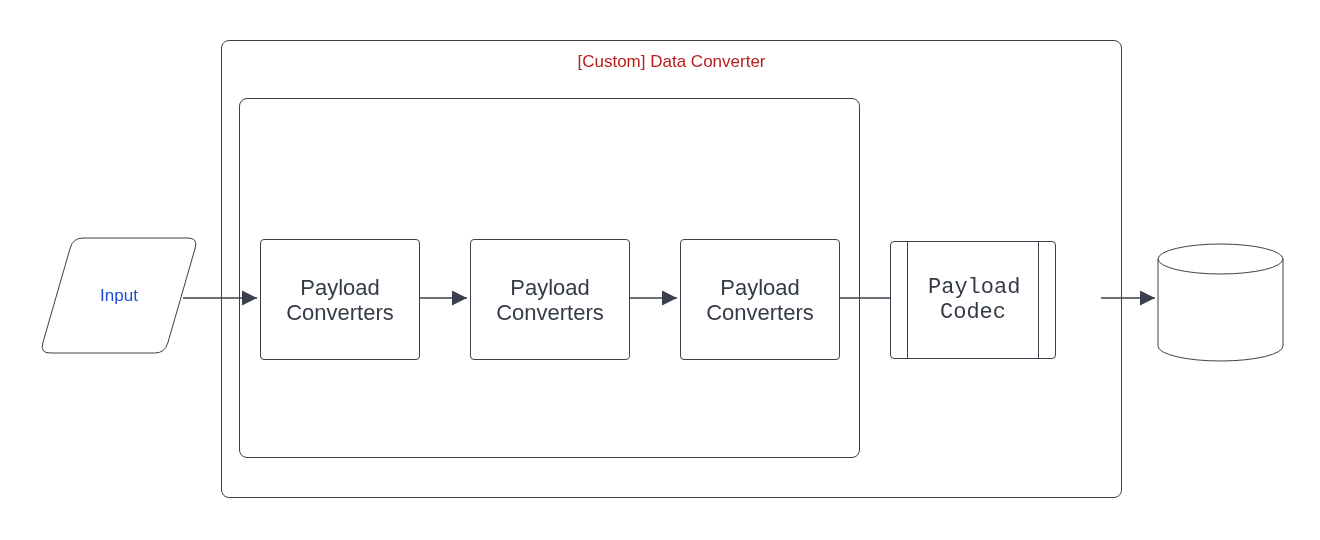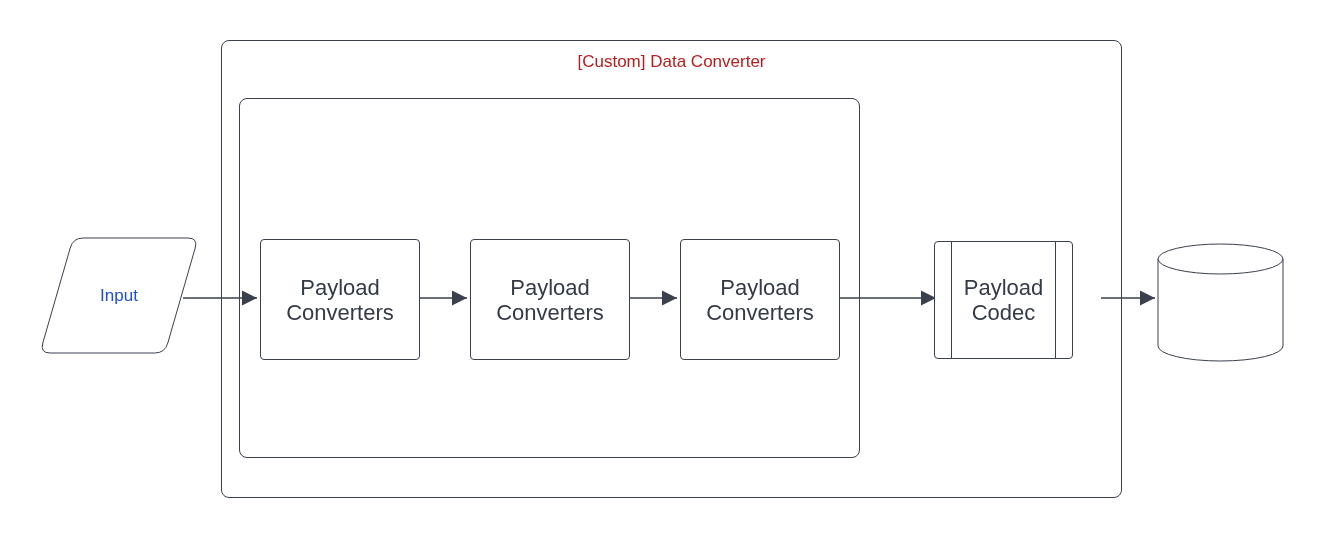--- a/index.html
+++ b/index.html
@@ -113,20 +113,20 @@
   </div>
 
   <div class="node" style="left:470px; top:239px; width:160px; height:121px;">
     <span class="label-wrap w130">Payload Converters</span>
   </div>
 
   <div class="node" style="left:680px; top:239px; width:160px; height:121px;">
     <span class="label-wrap w130">Payload Converters</span>
   </div>
 
-  <div class="node" style="left:934px; top:241px; width:139px; height:118px;">
+  <div class="node" style="left:890px; top:241px; width:166px; height:118px;font-family:Liberation Mono, monospace;">
     <div class="codec-bar" style="left:16px;"></div>
     <div class="codec-bar" style="right:16px;"></div>
     <span class="label-wrap w90">Payload Codec</span>
   </div>
 
 
 </div>
 
 </body></html>

